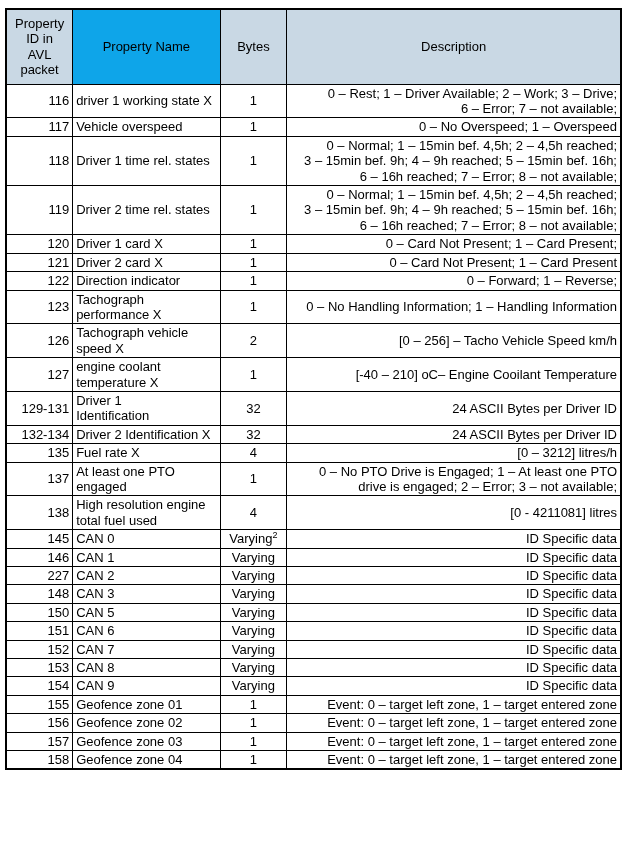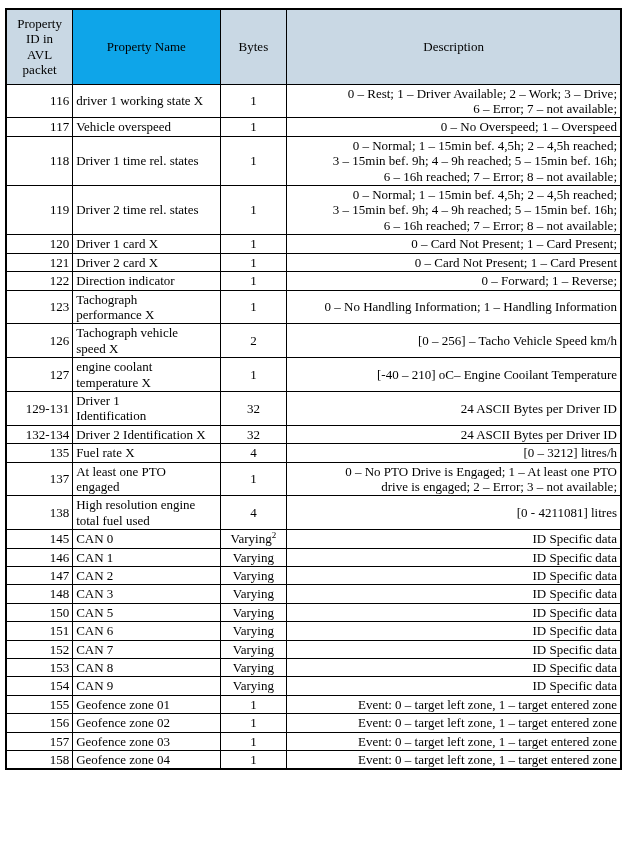--- a/index.html
+++ b/index.html
@@ -6,21 +6,21 @@
     margin: 0;
     padding: 0;
     background: #ffffff;
   }
   .page {
     width: 627px;
     height: 858px;
     background: #ffffff;
     box-sizing: border-box;
     padding: 8px 5px;
-    font-family: Liberation Serif, serif;
+    font-family: Liberation Sans, sans-serif;
     color: #000000;
     overflow: hidden;
   }
   table.avl {
     border-collapse: collapse;
     table-layout: fixed;
     width: 617px;
     border: 2px solid #000000;
   }
   table.avl th,
@@ -216,21 +216,21 @@
   </tr>
 
   <tr>
     <td class="cell-id">146</td>
     <td class="cell-name">CAN 1</td>
     <td class="cell-bytes"><span>Varying</span><sup></sup></td>
     <td class="cell-desc">ID Specific data</td>
   </tr>
 
   <tr>
-    <td class="cell-id">147</td>
+    <td class="cell-id">227</td>
     <td class="cell-name">CAN 2</td>
     <td class="cell-bytes"><span>Varying</span><sup></sup></td>
     <td class="cell-desc">ID Specific data</td>
   </tr>
 
   <tr>
     <td class="cell-id">148</td>
     <td class="cell-name">CAN 3</td>
     <td class="cell-bytes"><span>Varying</span><sup></sup></td>
     <td class="cell-desc">ID Specific data</td>

